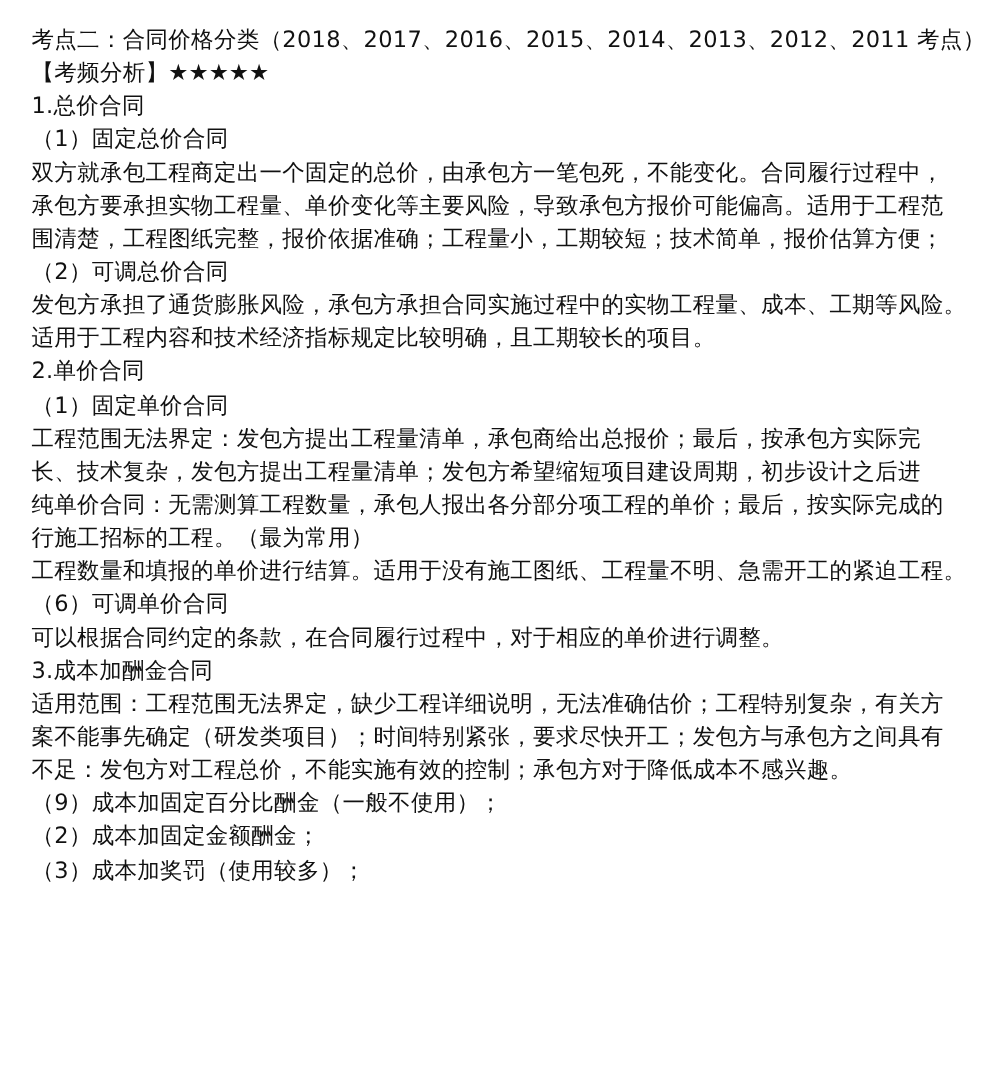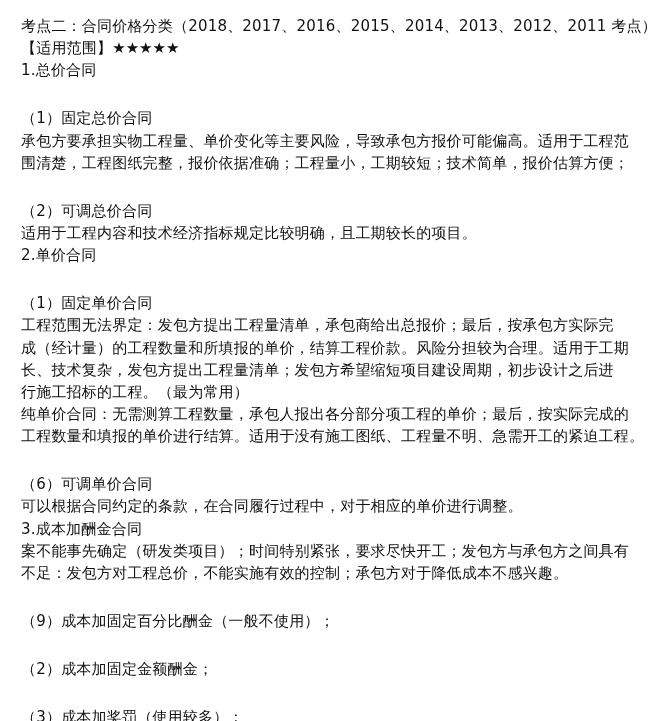--- a/index.html
+++ b/index.html
@@ -6,47 +6,49 @@
   body {
     width: 667px; height: 721px; overflow: hidden; position: relative;
     font-family: "DejaVu Sans", "Liberation Sans", sans-serif;
     color: #111111;
   }
   .doc {
     position: absolute; left: 21px; top: 15px; width: 620px;
     font-size: 15px; line-height: 22.15px; letter-spacing: 0.2px;
   }
   .line { white-space: nowrap; height: 22.15px; }
-  .indent-paren { padding-left: 0px; margin-top: 26px; }
+  .indent-paren { padding-left: 0px; }
   .stars { letter-spacing: 0px; }
 </style>
 </head>
 <body>
 
 <div class="doc">
   <div class="line">考点二：合同价格分类（2018、2017、2016、2015、2014、2013、2012、2011 考点）</div>
-  <div class="line"><span>【适用范围】</span><span class="stars">★★★★★</span></div>
+  <div class="line"><span>【考频分析】</span><span class="stars">★★★★★</span></div>
 
   <div class="line">1.总价合同</div>
   <div class="line indent-paren">（1）固定总价合同</div>
+  <div class="line">双方就承包工程商定出一个固定的总价，由承包方一笔包死，不能变化。合同履行过程中，</div>
   <div class="line">承包方要承担实物工程量、单价变化等主要风险，导致承包方报价可能偏高。适用于工程范</div>
   <div class="line">围清楚，工程图纸完整，报价依据准确；工程量小，工期较短；技术简单，报价估算方便；</div>
   <div class="line indent-paren">（2）可调总价合同</div>
+  <div class="line">发包方承担了通货膨胀风险，承包方承担合同实施过程中的实物工程量、成本、工期等风险。</div>
   <div class="line">适用于工程内容和技术经济指标规定比较明确，且工期较长的项目。</div>
 
   <div class="line">2.单价合同</div>
   <div class="line indent-paren">（1）固定单价合同</div>
   <div class="line">工程范围无法界定：发包方提出工程量清单，承包商给出总报价；最后，按承包方实际完</div>
-  <div class="line">成（经计量）的工程数量和所填报的单价，结算工程价款。风险分担较为合理。适用于工期</div>
   <div class="line">长、技术复杂，发包方提出工程量清单；发包方希望缩短项目建设周期，初步设计之后进</div>
+  <div class="line">纯单价合同：无需测算工程数量，承包人报出各分部分项工程的单价；最后，按实际完成的</div>
   <div class="line">行施工招标的工程。（最为常用）</div>
-  <div class="line">纯单价合同：无需测算工程数量，承包人报出各分部分项工程的单价；最后，按实际完成的</div>
   <div class="line">工程数量和填报的单价进行结算。适用于没有施工图纸、工程量不明、急需开工的紧迫工程。</div>
   <div class="line indent-paren">（6）可调单价合同</div>
   <div class="line">可以根据合同约定的条款，在合同履行过程中，对于相应的单价进行调整。</div>
 
   <div class="line">3.成本加酬金合同</div>
+  <div class="line">适用范围：工程范围无法界定，缺少工程详细说明，无法准确估价；工程特别复杂，有关方</div>
   <div class="line">案不能事先确定（研发类项目）；时间特别紧张，要求尽快开工；发包方与承包方之间具有</div>
   <div class="line">不足：发包方对工程总价，不能实施有效的控制；承包方对于降低成本不感兴趣。</div>
   <div class="line indent-paren">（9）成本加固定百分比酬金（一般不使用）；</div>
   <div class="line indent-paren">（2）成本加固定金额酬金；</div>
   <div class="line indent-paren">（3）成本加奖罚（使用较多）；</div>
 </div>
 
 </body></html>

